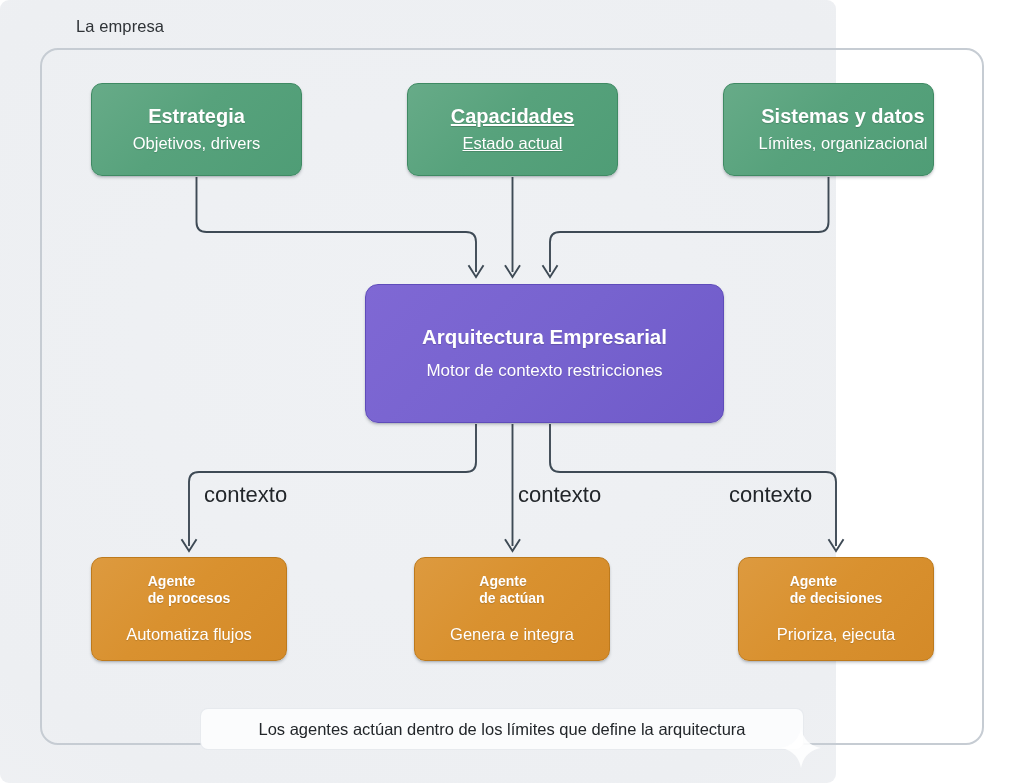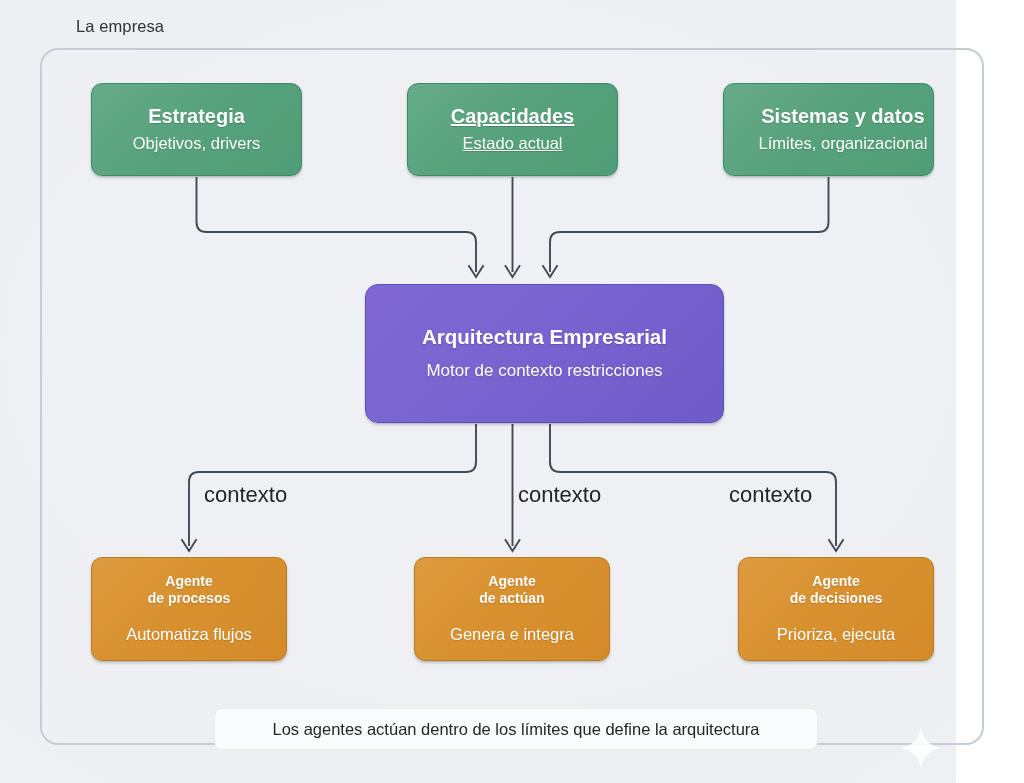--- a/index.html
+++ b/index.html
@@ -10,24 +10,25 @@
   }
   body {
     width: 1024px;
     height: 783px;
     overflow: hidden;
     font-family: "Liberation Sans", sans-serif;
     -webkit-font-smoothing: antialiased;
   }
   #stage {
     position: relative;
-    width: 956px;
+    width: 836px;
     height: 783px;
     background:
       radial-gradient(120% 110% at 50% 45%, #eff1f4 0%, #edeff2 55%, #f3f4f6 100%);
+    border-radius: 9px;
   }
 
   
   .group-frame {
     position: absolute;
     left: 40px;
     top: 48px;
     width: 944px;
     height: 697px;
     border: 2px solid #c6ccd3;
@@ -71,21 +72,20 @@
 
   
   .node {
     position: absolute;
     box-sizing: border-box;
     border-radius: 11px;
     display: flex;
     flex-direction: column;
     align-items: center;
     justify-content: center;
-    text-align: center;
     color: #ffffff;
     box-shadow: 0 2px 3px rgba(40,50,62,0.20), 0 1px 1px rgba(40,50,62,0.12);
     overflow: hidden;
   }
   .node .title {
     font-weight: bold;
     line-height: 1.18;
     text-shadow: 0 1px 1px rgba(0,0,0,0.18);
   }
   .node .sub {
@@ -133,21 +133,21 @@
     color: #22262a;
     white-space: nowrap;
   }
   #lbl-ctx-1 { left: 204px; top: 482px; }
   #lbl-ctx-2 { left: 518px; top: 482px; }
   #lbl-ctx-3 { left: 729px; top: 482px; }
 
   
   .footer-note {
     position: absolute;
-    left: 215px;
+    left: 201px;
     top: 709px;
     width: 602px;
     height: 40px;
     background: #fbfcfd;
     border-radius: 7px;
     display: flex;
     align-items: center;
     justify-content: center;
     font-size: 16.5px;
     color: #22262a;

